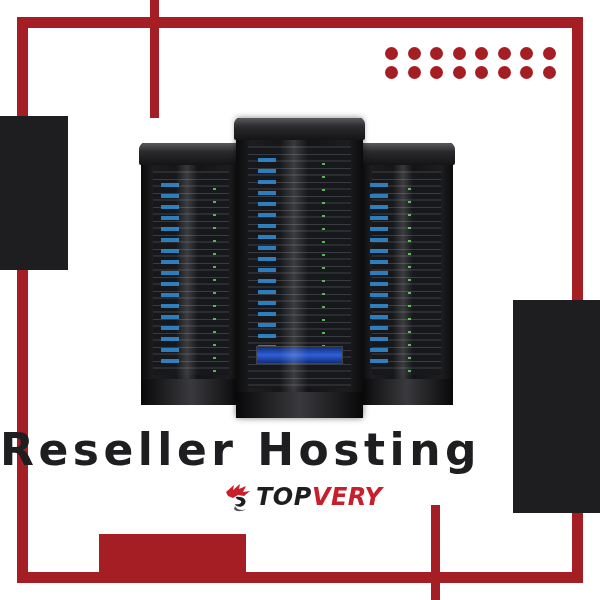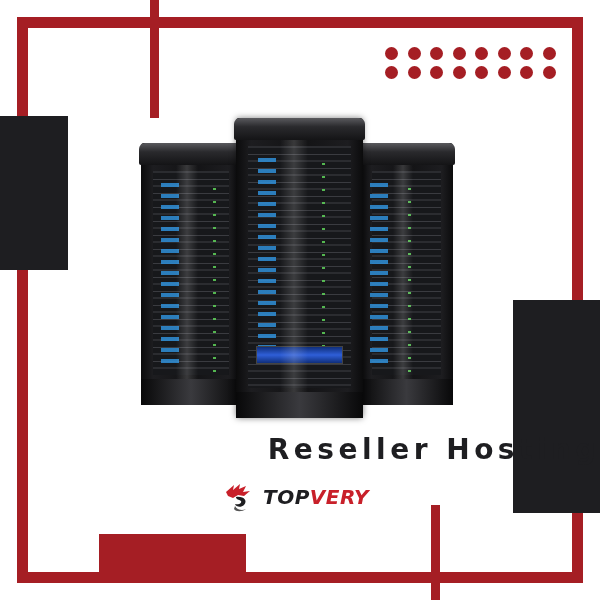--- a/index.html
+++ b/index.html
@@ -30,26 +30,26 @@
   .rack .base { position:absolute; left:0; right:0; bottom:0; height:26px;
       background:linear-gradient(90deg,#080809,#3a3a3e 50%,#080809); }
   .rack .bay { position:absolute; left:12px; right:12px; top:28px; bottom:30px;
       background:repeating-linear-gradient(180deg,#2b2c30 0px,#2b2c30 2px,#17181b 2px,#17181b 8px,#3a3b40 8px,#3a3b40 9px,#17181b 9px,#17181b 14px); }
   .rack .glass { position:absolute; left:35%; width:22%; top:22px; bottom:26px;
       background:linear-gradient(90deg,rgba(255,255,255,0),rgba(255,255,255,0.16),rgba(255,255,255,0)); }
   .led-col { position:absolute; width:18px; background:repeating-linear-gradient(180deg,#2f8fd8 0,#2f8fd8 4px,transparent 4px,transparent 11px); opacity:.85; }
   .led-col.green { background:repeating-linear-gradient(180deg,#5fd35a 0,#5fd35a 2px,transparent 2px,transparent 13px); width:3px; }
   .blue-panel { position:absolute; left:20px; right:20px; height:16px; background:linear-gradient(180deg,#0f2e7a,#2f5fd8 50%,#0f2e7a); border:1px solid #444; }
 
-  .title { left:0; width:600px; top:424px; text-align:right; font-weight:bold;
-      font-size:28px; letter-spacing:4.5px; color:#1e1e21; font-family:"DejaVu Sans", sans-serif; line-height:52px; }
+  .title { left:0; width:600px; top:424px; text-align:left; font-weight:bold;
+      font-size:44px; letter-spacing:4.5px; color:#1e1e21; font-family:"DejaVu Sans", sans-serif; line-height:52px; }
 
   .logo { left:224px; top:481px; height:32px; display:flex; align-items:center; }
   .logo-icon { width:28px; height:30px; }
-  .logo-text { font-family:"DejaVu Sans", sans-serif; font-weight:bold; font-style:italic; font-size:20px; letter-spacing:0.5px; margin-left:11px; }
+  .logo-text { font-family:"DejaVu Sans", sans-serif; font-weight:bold; font-style:italic; font-size:24px; letter-spacing:0.5px; margin-left:4px; }
   .logo-top { color:#1e1e21; }
   .logo-very { color:#c8202a; }
 </style>
 </head>
 <body>
 
 <div class="abs red frame-top"></div>
 <div class="abs red frame-left"></div>
 <div class="abs red frame-right"></div>
 <div class="abs red frame-bottom"></div>

